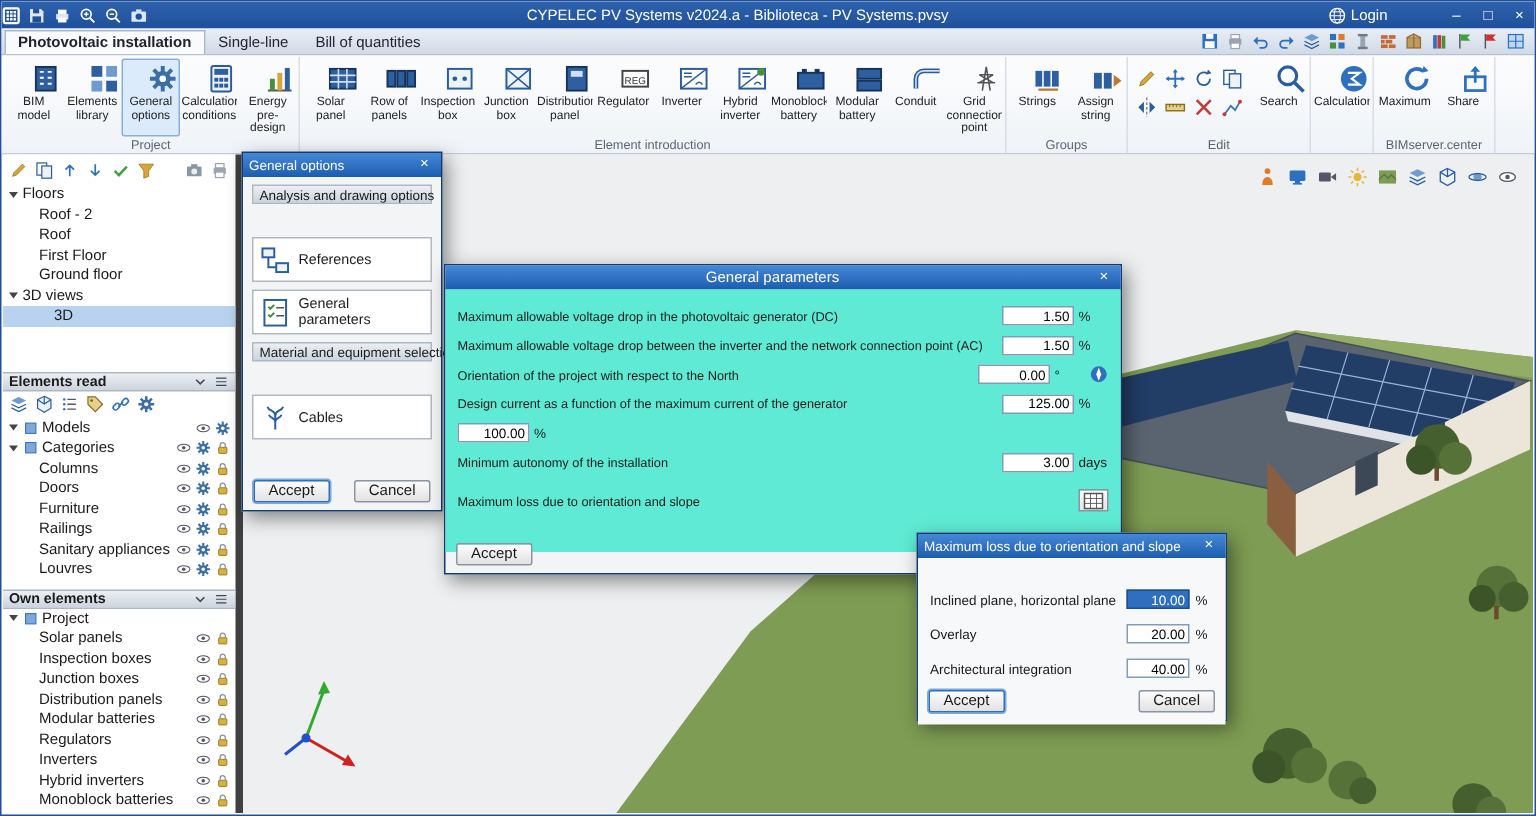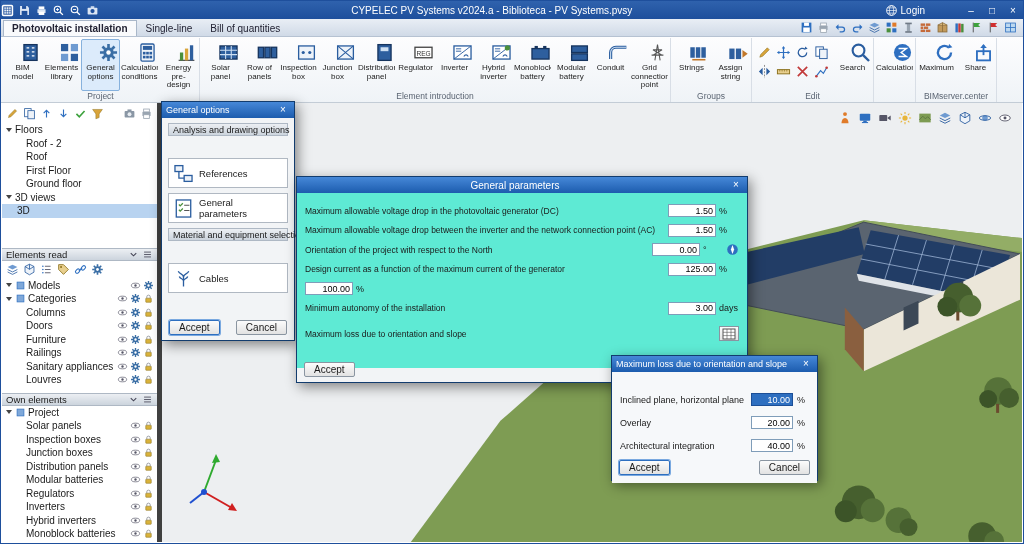--- a/index.html
+++ b/index.html
@@ -39,21 +39,21 @@
 .side-toolbar{display:flex;gap:4px;align-items:center;padding:3px 4px;height:20px;flex-shrink:0}
 .stsp{flex:1}
 .gap30{height:30px;flex-shrink:0}
 .gap6{height:6px;flex-shrink:0}
 .trow{display:flex;align-items:center;height:13.5px;gap:2px;padding-right:3px}
 .trow.sel{background:#b8d3f0}
 .tlabel{font-size:10px;white-space:nowrap}
 .tspace{flex:1}
 .tri{width:0;height:0;border-top:4px solid #444;border-left:3.5px solid transparent;border-right:3.5px solid transparent;margin:0 1px;flex-shrink:0}
 .trisp{width:8px;flex-shrink:0}
-.panel-header{height:13px;background:linear-gradient(#eceff3,#ccd4dd);border-top:1px solid #aeb8c4;border-bottom:1px solid #aeb8c4;display:flex;align-items:flex-start;padding:0 4px;font-weight:normal;font-size:9.5px;gap:3px;flex-shrink:0}
+.panel-header{height:13px;background:linear-gradient(#eceff3,#ccd4dd);border-top:1px solid #aeb8c4;border-bottom:1px solid #aeb8c4;display:flex;align-items:flex-start;padding:0 4px;font-weight:bold;font-size:9.5px;gap:3px;flex-shrink:0}
 .ph-sp{flex:1}
 .viewport{flex:1;position:relative;background:#edeff1;overflow:hidden}
 .scene{position:absolute;inset:0;width:100%;height:100%}
 .vp-icons{position:absolute;top:8px;right:10px;display:flex;gap:6px}
 .vp-icons .icn{width:14px;height:14px}
 .axes{position:absolute;left:14px;bottom:22px;width:72px;height:72px}
 
 .dlg{position:absolute;background:#f2f4f6;border:1px solid #123c6e;box-shadow:3px 4px 12px rgba(0,0,0,.45)}
 .dlg-title{height:16px;background:linear-gradient(#4688d8,#1c5cae);color:#fff;display:flex;align-items:center;padding:0 4px;font-size:10px;white-space:nowrap}
 .dlg-title .t{flex:1;text-align:center;overflow:hidden}
@@ -643,21 +643,21 @@
         <div class="trow" style="padding-left:14px">
           <span class="trisp"></span>
           <span class="tlabel">Ground floor</span>
           <span class="tspace"></span>
         </div>
         <div class="trow" style="padding-left:3px">
           <span class="tri"></span>
           <span class="tlabel">3D views</span>
           <span class="tspace"></span>
         </div>
-        <div class="trow sel" style="padding-left:5px">
+        <div class="trow sel" style="padding-left:24px">
           <span class="trisp"></span>
           <span class="tlabel">3D</span>
           <span class="tspace"></span>
         </div>
       </div>
     <div class="gap30"></div>
     <div class="panel-header">
       <span>Elements read</span>
       <span class="ph-sp"></span>
       <span class="icn12">

